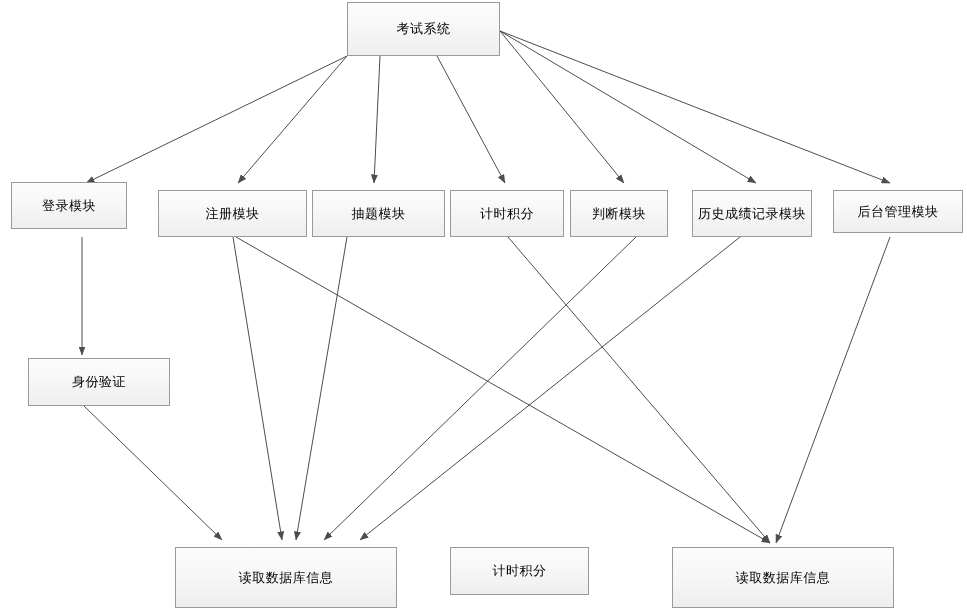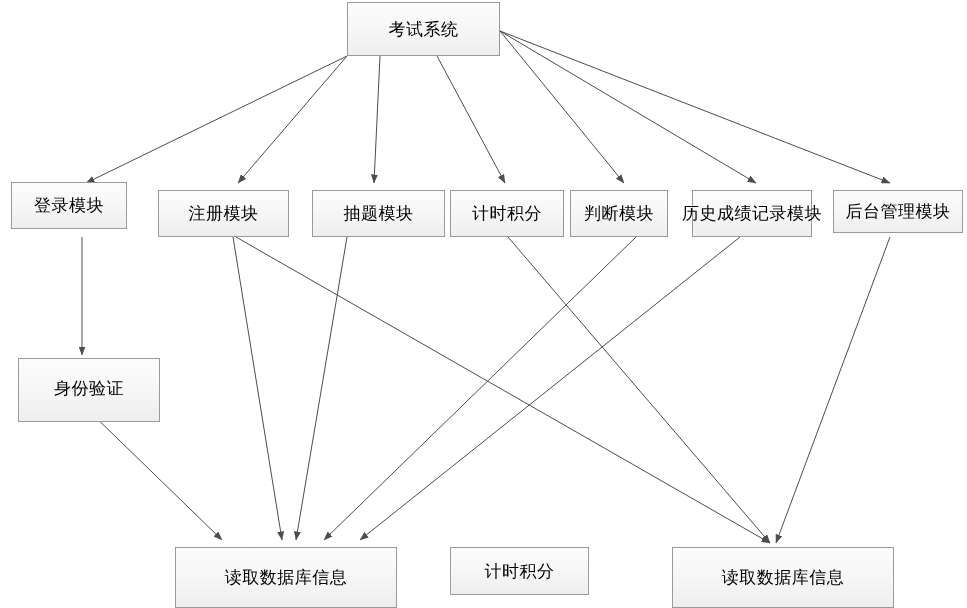--- a/index.html
+++ b/index.html
@@ -27,21 +27,21 @@
   .node {
     position: absolute;
     box-sizing: border-box;
     border: 1px solid #9a9a9a;
     background: linear-gradient(to bottom, #fcfcfc 0%, #f7f7f7 45%, #eeeeee 100%);
     display: flex;
     align-items: center;
     justify-content: center;
     text-align: center;
     color: #000000;
-    font-size: 17px;
+    font-size: 13px;
     line-height: 1.2;
     letter-spacing: 0.5px;
     z-index: 2;
   }
   .node-label {
     display: block;
     white-space: nowrap;
   }
 </style>
 </head>
@@ -75,39 +75,39 @@
       </g>
   </svg>
 
   <div id="node-group">
       <div class="node" style="left: 347px; top: 2px; width: 153px; height: 54px;">
         <span class="node-label">考试系统</span>
       </div>
       <div class="node" style="left: 11px; top: 182px; width: 116px; height: 47px;">
         <span class="node-label">登录模块</span>
       </div>
-      <div class="node" style="left: 158px; top: 190px; width: 131px; height: 47px;">
+      <div class="node" style="left: 158px; top: 190px; width: 149px; height: 47px;">
         <span class="node-label">注册模块</span>
       </div>
       <div class="node" style="left: 312px; top: 190px; width: 133px; height: 47px;">
         <span class="node-label">抽题模块</span>
       </div>
       <div class="node" style="left: 450px; top: 190px; width: 114px; height: 47px;">
         <span class="node-label">计时积分</span>
       </div>
       <div class="node" style="left: 570px; top: 190px; width: 98px; height: 47px;">
         <span class="node-label">判断模块</span>
       </div>
       <div class="node" style="left: 692px; top: 190px; width: 120px; height: 47px;">
         <span class="node-label">历史成绩记录模块</span>
       </div>
       <div class="node" style="left: 833px; top: 190px; width: 130px; height: 43px;">
         <span class="node-label">后台管理模块</span>
       </div>
-      <div class="node" style="left: 18px; top: 358px; width: 142px; height: 64px; font-family: Liberation Mono, monospace;">
+      <div class="node" style="left: 28px; top: 358px; width: 142px; height: 48px;">
         <span class="node-label">身份验证</span>
       </div>
       <div class="node" style="left: 175px; top: 547px; width: 222px; height: 61px;">
         <span class="node-label">读取数据库信息</span>
       </div>
       <div class="node" style="left: 450px; top: 547px; width: 139px; height: 48px;">
         <span class="node-label">计时积分</span>
       </div>
       <div class="node" style="left: 672px; top: 547px; width: 222px; height: 61px;">
         <span class="node-label">读取数据库信息</span>

